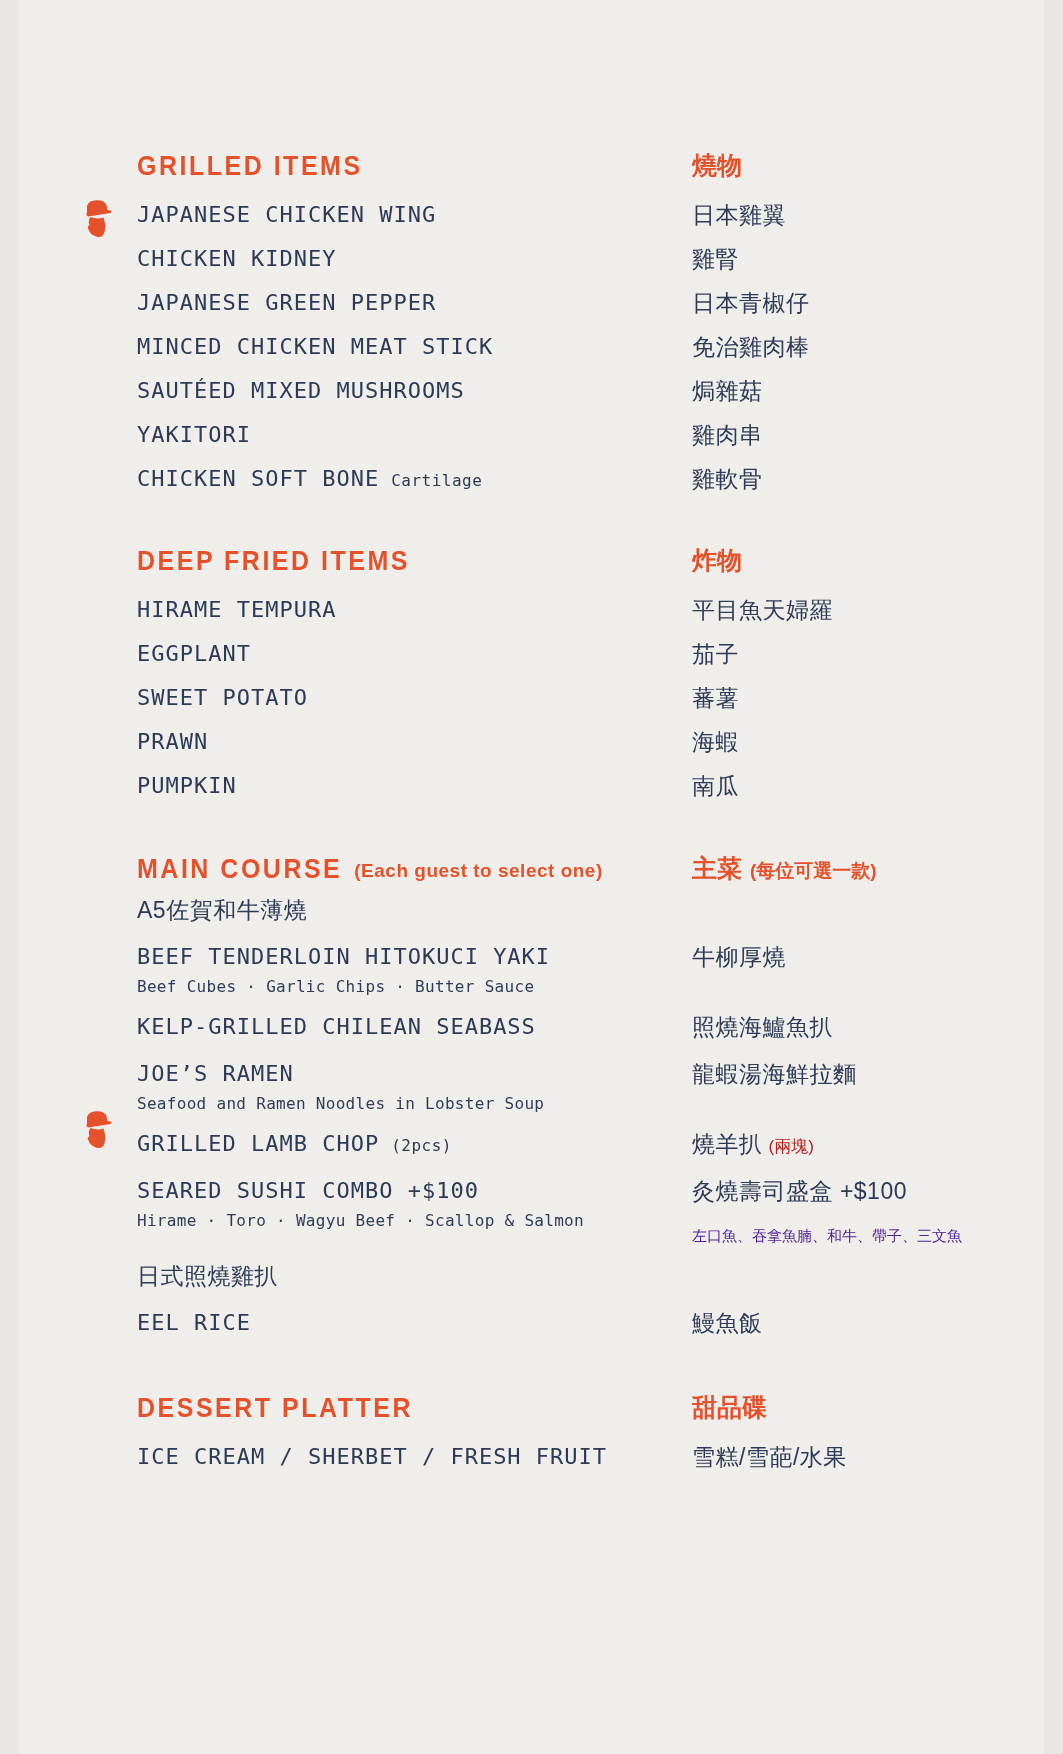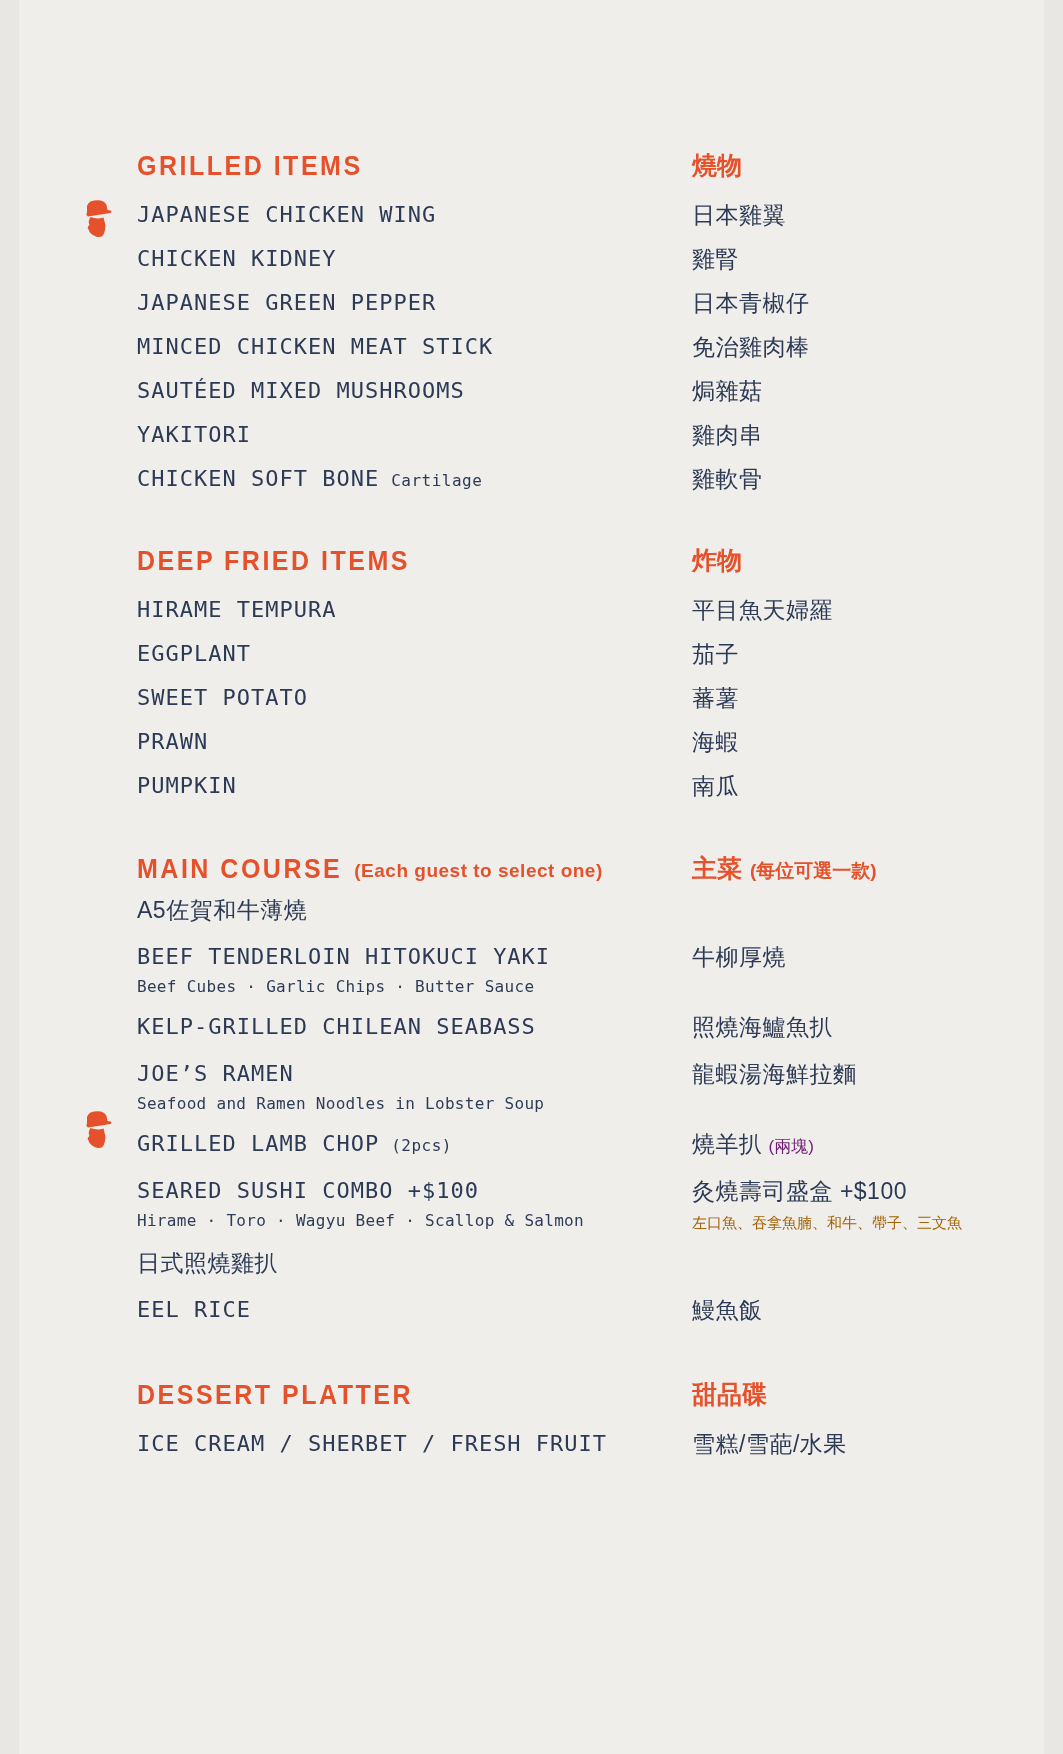--- a/index.html
+++ b/index.html
@@ -51,22 +51,22 @@
 
   .cell-en { width:555px; position:relative; box-sizing:border-box; }
   .cell-zh { flex:1; box-sizing:border-box; }
 
   .t-line { line-height:30px; white-space:nowrap; }
   .title-en { font-size:22px; letter-spacing:1px; color:#2C3A55; }
   .note-en  { font-size:16px; letter-spacing:0.5px; margin-left:12px; color:#2C3A55; }
   .desc-en  { font-size:16px; line-height:22px; letter-spacing:0.3px; margin-top:2px; color:#2E3D57; white-space:nowrap; }
 
   .title-zh { font-family:"Liberation Sans", sans-serif; font-size:23px; letter-spacing:0.5px; color:#2C3A55; }
-  .note-zh  { font-family:"Liberation Sans", sans-serif; font-size:17px; margin-left:6px; color:#701a75; }
-  .desc-zh  { font-family:Liberation Sans, sans-serif; font-size:15px; line-height:22px; margin-top:3px; color:#a16207; white-space:nowrap; }
+  .note-zh  { font-family:"Liberation Sans", sans-serif; font-size:17px; margin-left:6px; color:#b91c1c; }
+  .desc-zh  { font-family:Liberation Sans, sans-serif; font-size:15px; line-height:22px; margin-top:16px; color:#4c1d95; white-space:nowrap; }
 
   .sig { position:absolute; left:-56px; top:-2px; width:36px; height:40px; }
   .items.rich .sig { top:-20px; }
   .sig svg { display:block; }
 </style>
 </head>
 <body>
 
 <main class="page">
     <section class="menu-section" id="sec-grilled">

